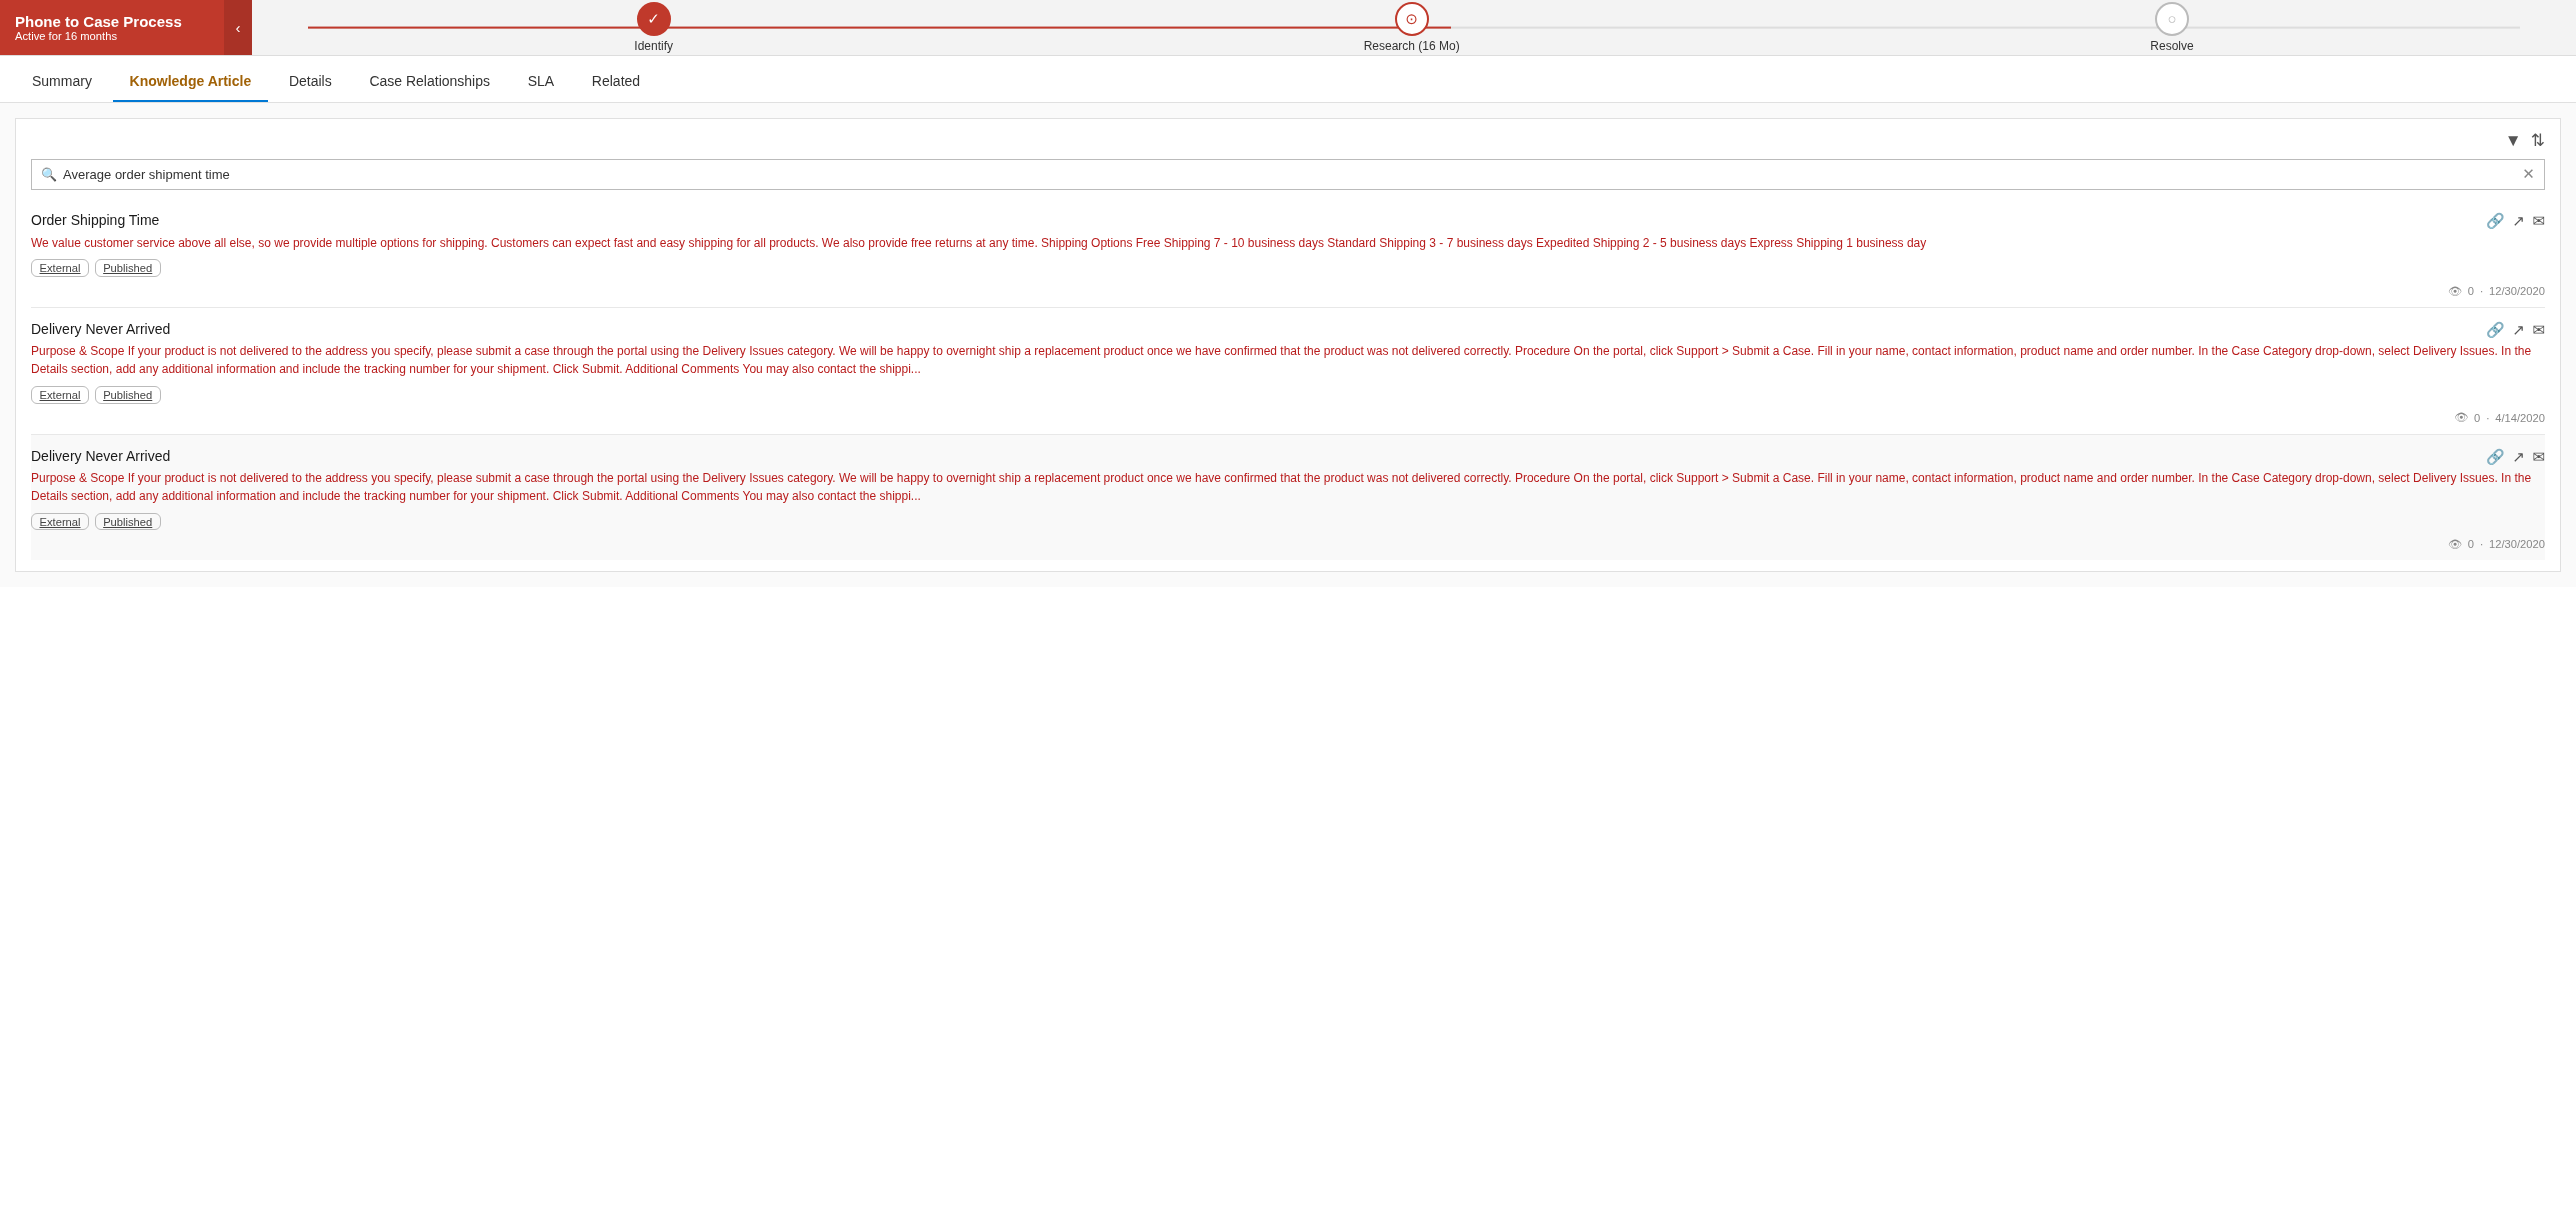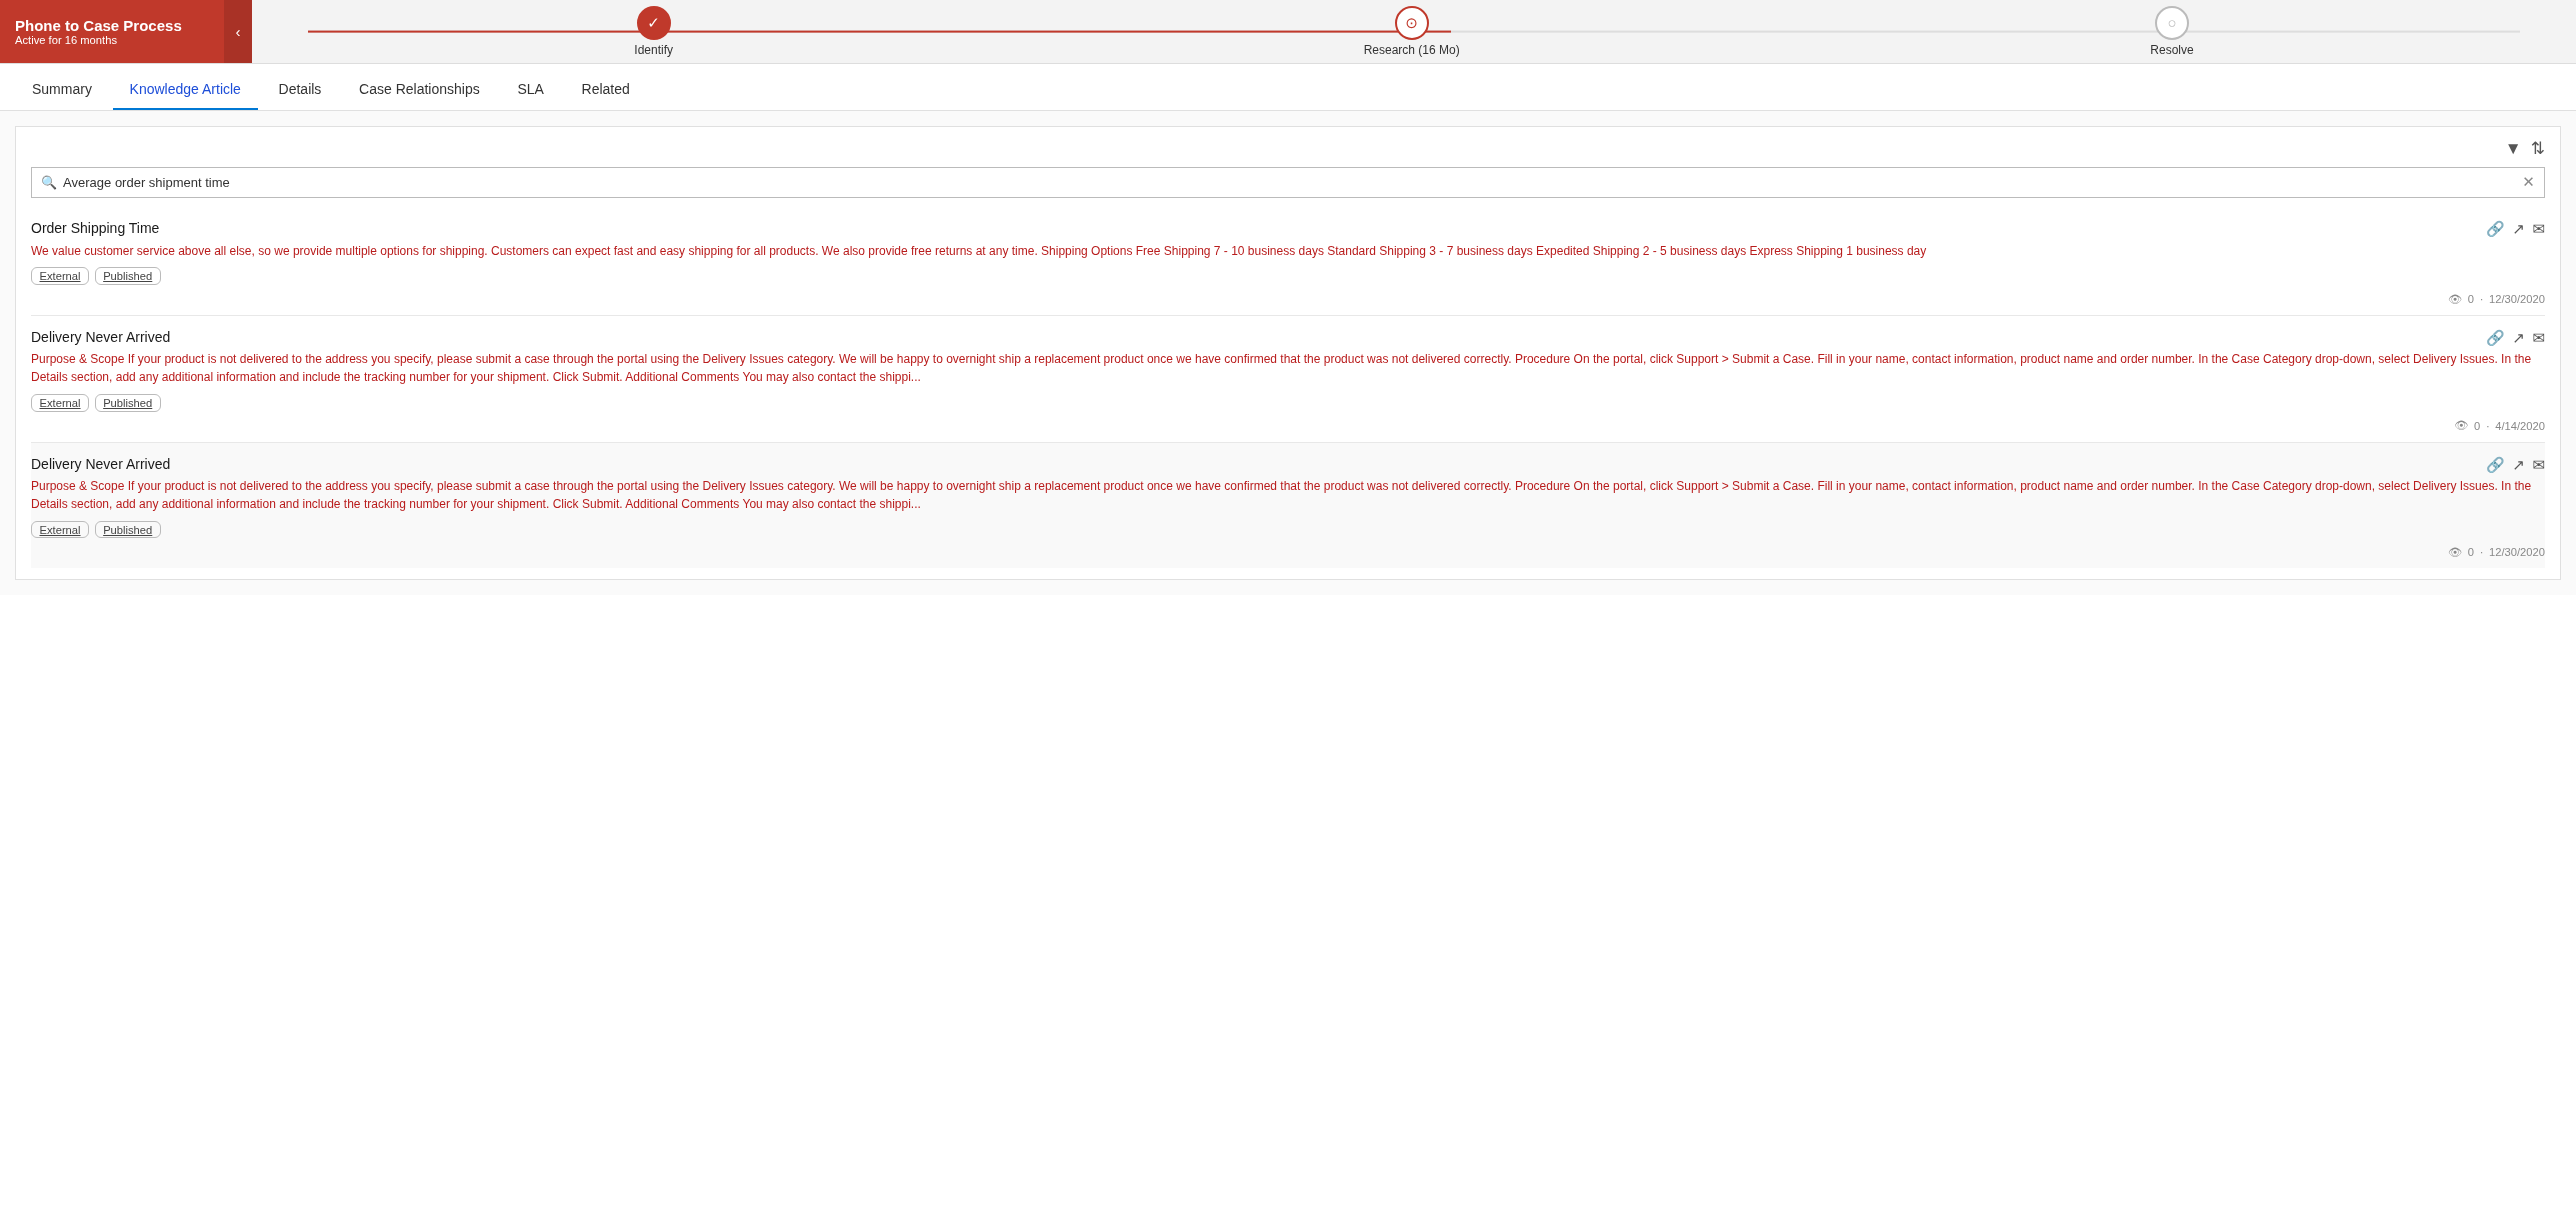--- a/index.html
+++ b/index.html
@@ -3,21 +3,21 @@
   <meta charset="utf-8">
   <style>
     * { box-sizing: border-box; margin: 0; padding: 0; }
     body { font-family: 'Segoe UI', Arial, sans-serif; background: #fff; font-size: 13px; color: #333; }
 
     
     .process-bar {
       display: flex;
       align-items: center;
       background: #f3f3f3;
-      height: 64px;
+      height: 56px;
       border-bottom: 0.9px solid #ddd;
       position: relative;
     }
     .process-title {
       background: #c0392b;
       color: #fff;
       height: 100%;
       display: flex;
       flex-direction: column;
       justify-content: center;
@@ -125,23 +125,23 @@
     .nav-tab {
       padding: 11.2px 17px;
       font-size: 14px;
       cursor: pointer;
       color: #333;
       border-bottom: 2.8px solid transparent;
       margin-right: 3.7px;
       text-decoration: none;
     }
     .nav-tab.active {
-      color: #1d4ed8;
+      color: #a16207;
       border-bottom: 2.8px solid #0078d4;
-      font-weight: 400;
+      font-weight: 700;
     }
 
     
     .main-content {
       padding: 15px;
       background: #fafafa;
     }
     .knowledge-panel {
       background: #fff;
       border: 0.9px solid #e0e0e0;

